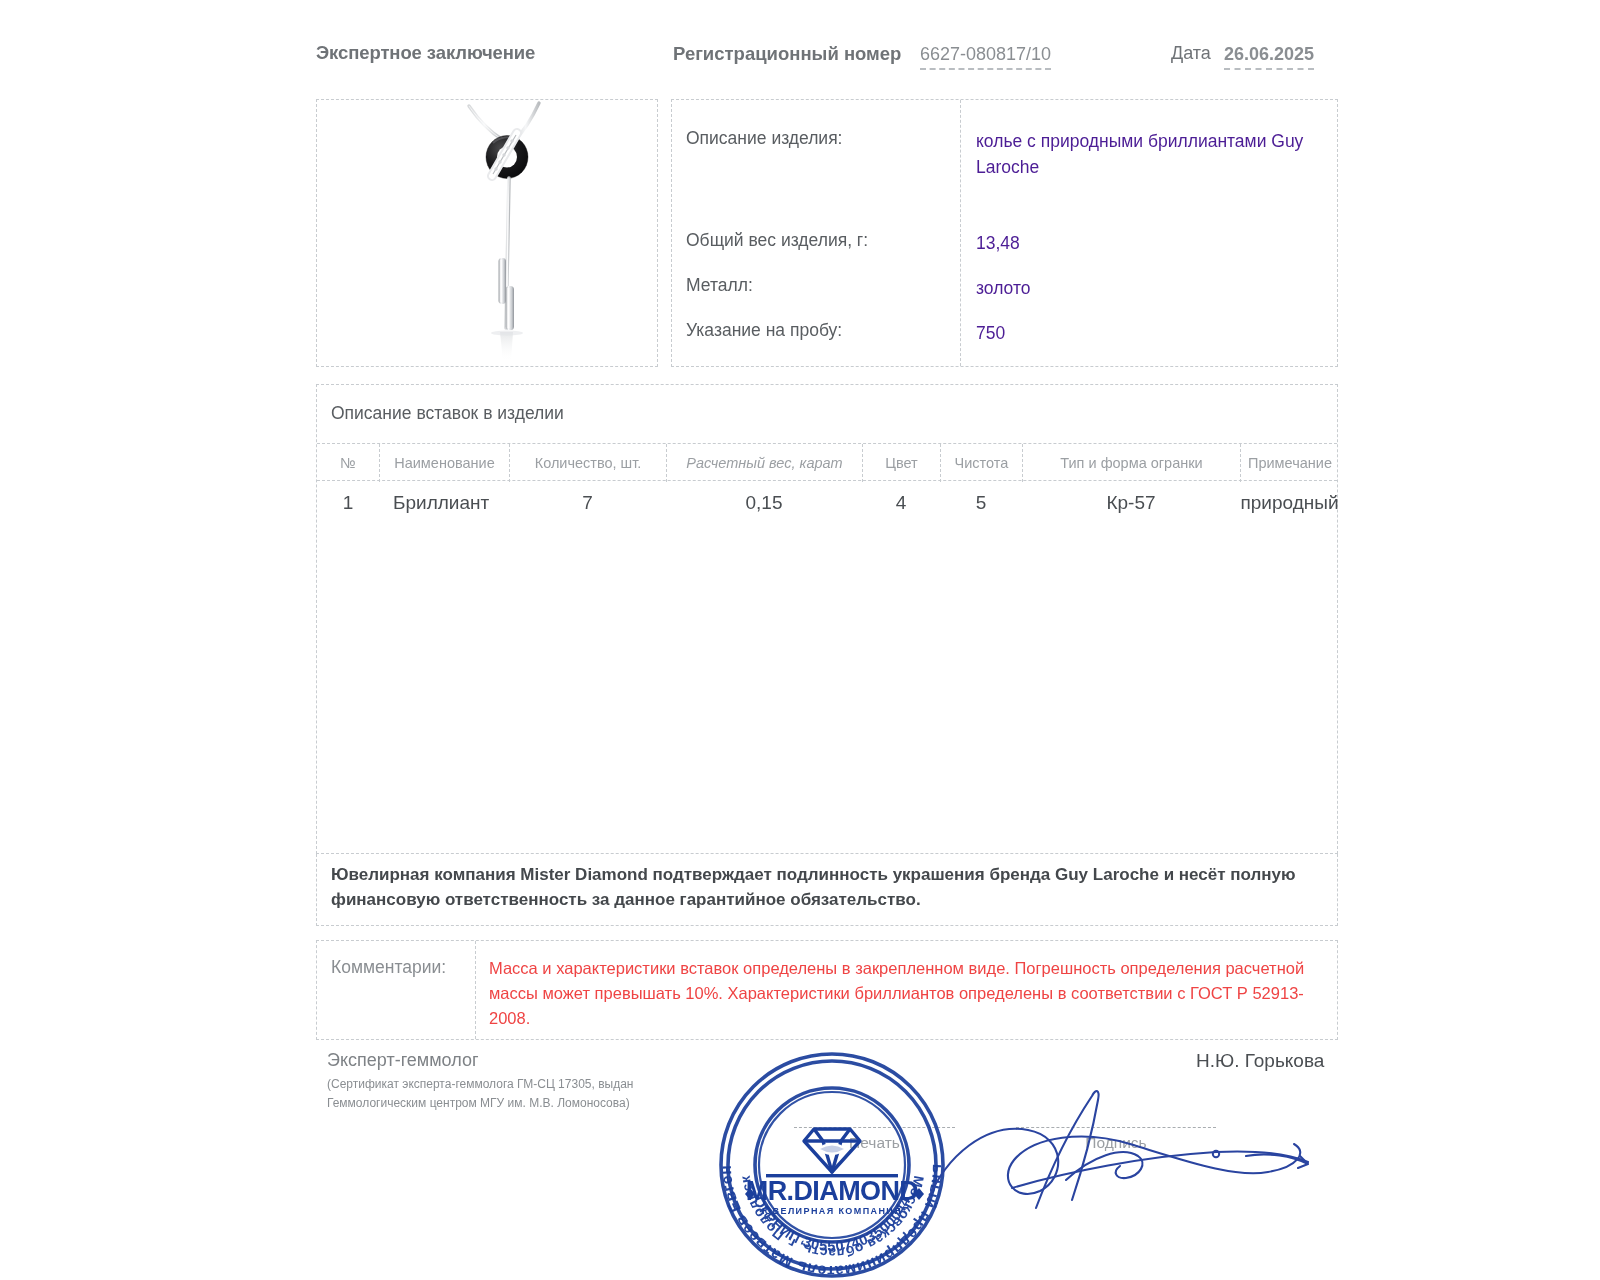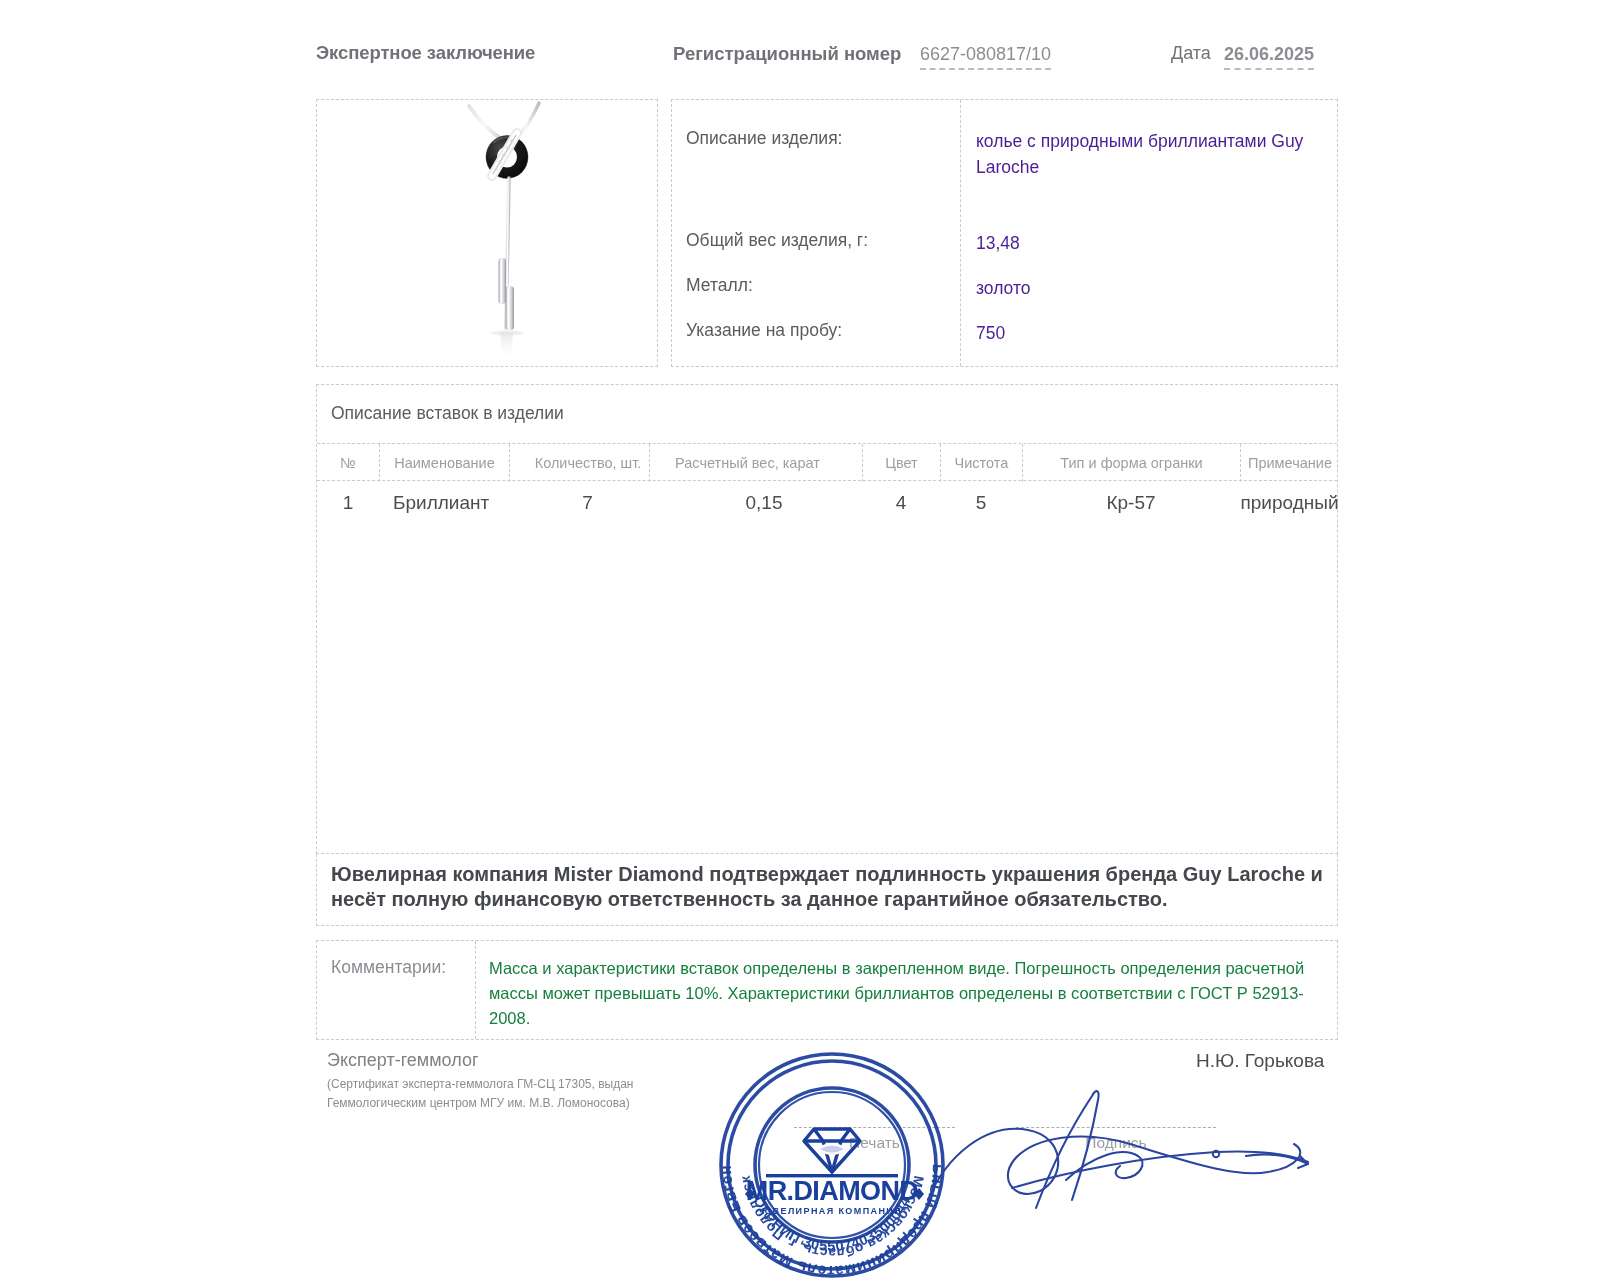--- a/index.html
+++ b/index.html
@@ -142,21 +142,21 @@
     left: 0px; top: 854px;
     width: 1022px; height: 72px;
     border-left: 1.6px dashed #c8ccd0;
     border-right: 1.6px dashed #c8ccd0;
     border-bottom: 1.6px dashed #c8ccd0;
   }
   .guarantee-text {
     position: absolute;
     left: 14px; top: 8px;
     width: 994px;
-    font-size: 20px; font-weight: bold; color: #44484c;
+    font-size: 17px; font-weight: bold; color: #44484c;
     line-height: 25px;
   }
 
   
   .box-comments {
     position: absolute;
     left: 0px; top: 940px;
     width: 1022px; height: 100px;
     border: 1.6px dashed #c8ccd0;
   }
@@ -169,21 +169,21 @@
   .comments-label {
     position: absolute;
     left: 14px; top: 16px;
     font-size: 17.5px; color: #8a8e92;
     white-space: nowrap;
   }
   .comments-body {
     position: absolute;
     left: 172px; top: 15px;
     width: 840px;
-    font-size: 16.5px; color: #15803d;
+    font-size: 16.5px; color: #ef4444;
     line-height: 25px;
   }
 
   
   .footer { position: absolute; left: 0px; top: 1050px; width: 1022px; }
   .expert-title {
     position: absolute; left: 11px; top: 0px;
     font-size: 18px; color: #7e8286;
     white-space: nowrap;
   }
@@ -323,21 +323,21 @@
       <div class="desc-value" style="left:304px; top:220px;">750</div>
     </div>
 
     <div class="box-table">
       <div class="table-caption">Описание вставок в изделии</div>
 
       <div class="thead">
         <div class="th" style="left:0px;   width:62px;">№</div>
         <div class="th" style="left:62px;  width:130px;">Наименование</div>
         <div class="th" style="left:192px; width:157px;">Количество, шт.</div>
-        <div class="th" style="left:332px; width:196px;">Расчетный вес, карат</div>
+        <div class="th" style="left:349px; width:196px;font-style:italic;">Расчетный вес, карат</div>
         <div class="th" style="left:545px; width:78px;">Цвет</div>
         <div class="th" style="left:623px; width:82px;">Чистота</div>
         <div class="th" style="left:705px; width:218px;">Тип и форма огранки</div>
         <div class="th" style="left:923px; width:99px;">Примечание</div>
       </div>
 
       <div class="tr">
         <div class="td" style="left:0px;   width:62px;">1</div>
         <div class="td left" style="left:62px;  width:130px;">Бриллиант</div>
         <div class="td" style="left:192px; width:157px;">7</div>

